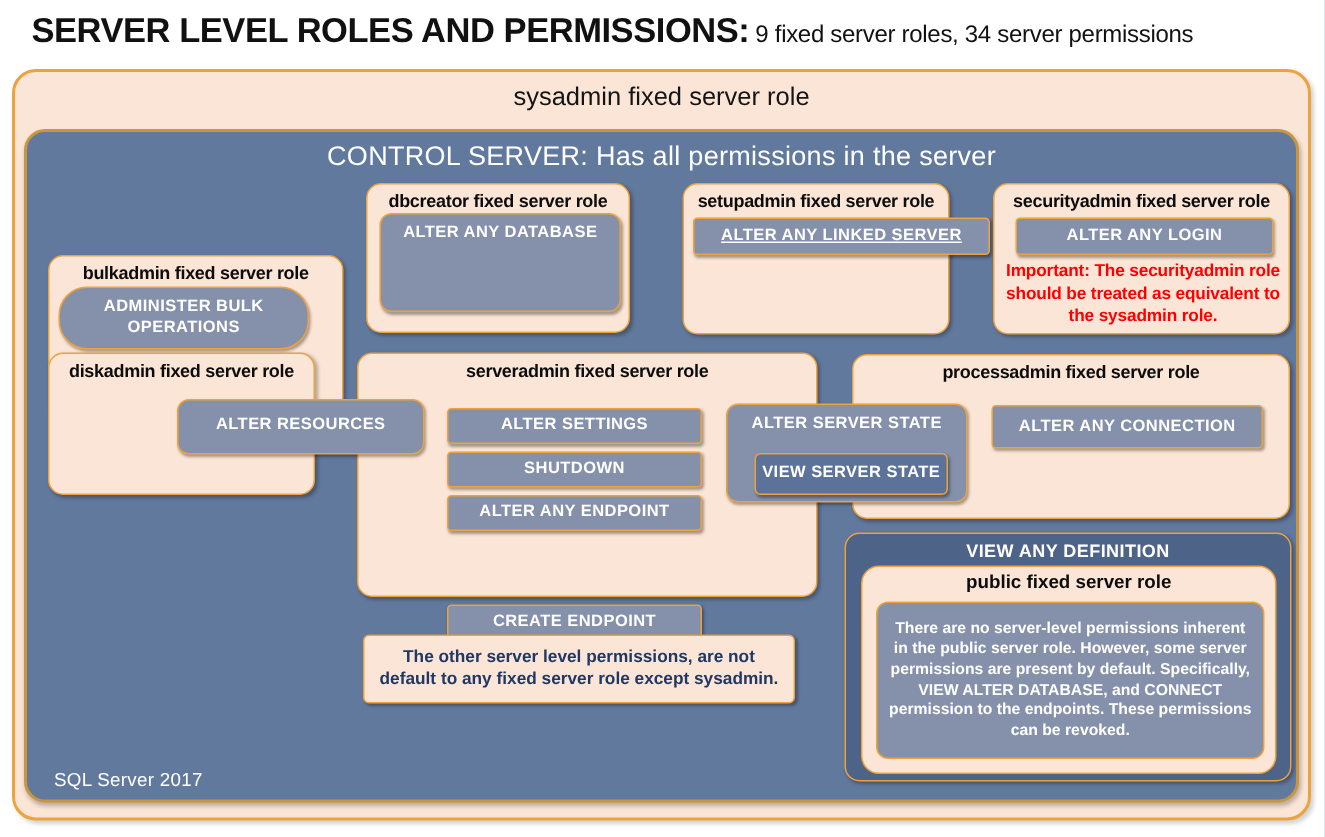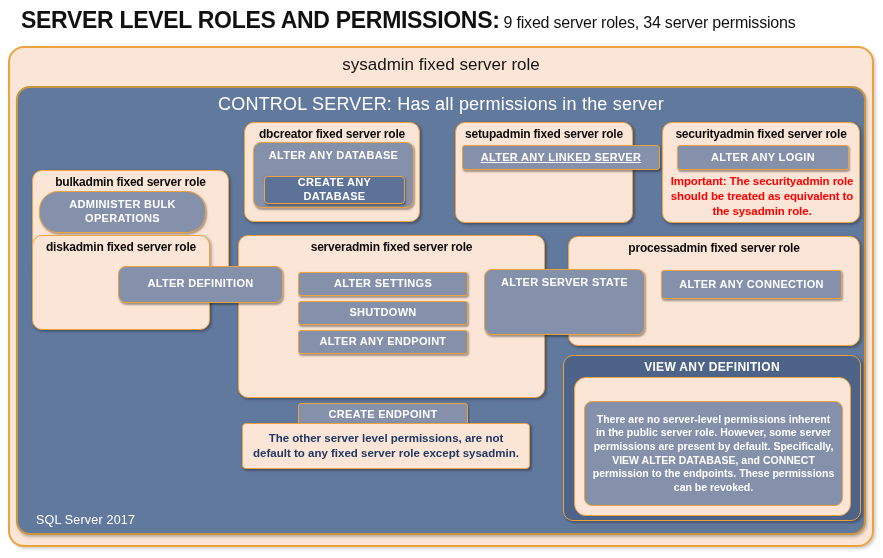--- a/index.html
+++ b/index.html
@@ -105,21 +105,20 @@
 
   <div class="abs role" style="left:32px;top:122px;width:197px;height:107px;margin-top:48px;">
     <div class="role-h">bulkadmin fixed server role</div>
     <div class="chip" style="left:6px;top:20px;width:167px;height:42px;border-radius:19px;">ADMINISTER BULK OPERATIONS</div>
   </div>
 
   <div class="abs role" style="left:244px;top:122px;width:176px;height:100px;">
     <div class="role-h">dbcreator fixed server role</div>
     <div class="chip group" style="left:8px;top:19px;width:161px;height:66px;">
       <span>ALTER ANY DATABASE</span>
-      <div class="chip dark" style="left:10px;top:33px;width:141px;height:28px;">CREATE ANY DATABASE</div>
     </div>
   </div>
 
   <div class="abs role" style="left:455px;top:122px;width:178px;height:101px;">
     <div class="role-h">setupadmin fixed server role</div>
     <div class="chip" style="left:6px;top:22px;width:198px;height:25px;text-decoration:underline;">ALTER ANY LINKED SERVER</div>
   </div>
 
   <div class="abs role" style="left:662px;top:122px;width:198px;height:101px;padding-left:40px;">
     <div class="role-h">securityadmin fixed server role</div>
@@ -137,30 +136,32 @@
     <div class="chip" style="left:59px;top:65px;width:170px;height:24px;">SHUTDOWN</div>
     <div class="chip" style="left:59px;top:94px;width:170px;height:24px;">ALTER ANY ENDPOINT</div>
     <div class="chip" style="left:59px;top:127px;width:170px;height:24px;margin-top:40px;">CREATE ENDPOINT</div>
   </div>
 
   <div class="abs role" style="left:568px;top:236px;width:292px;height:110px;">
     <div class="role-h">processadmin fixed server role</div>
     <div class="chip" style="left:92px;top:33px;width:181px;height:29px;">ALTER ANY CONNECTION</div>
   </div>
 
-  <div class="chip group abs" style="left:118px;top:266px;width:165px;height:37px;padding-top:0;display:flex;">ALTER DEFINITION</div>
+  <div class="chip group abs" style="left:118px;top:266px;width:165px;height:37px;padding-top:0;display:flex;">ALTER RESOURCES</div>
 
   <div class="chip group abs" style="left:484px;top:269px;width:161px;height:66px;">
     <span>ALTER SERVER STATE</span>
+    <div class="chip dark" style="left:18px;top:32px;width:129px;height:28px;">VIEW SERVER STATE</div>
   </div>
 
   <div class="abs note-box">The other server level permissions, are not default to any fixed server role except sysadmin.</div>
 
   <div class="abs viewdef-box">
     <div class="viewdef-h">VIEW ANY DEFINITION</div>
     <div class="public-box">
+      <div class="public-h">public fixed server role</div>
       <div class="public-body">There are no server-level permissions inherent in the public server role. However, some server permissions are present by default. Specifically, VIEW ALTER DATABASE, and CONNECT permission to the endpoints. These permissions can be revoked.</div>
     </div>
   </div>
 
   <div class="abs footer-label">SQL Server 2017</div>
 
 </div>
 
 </body></html>

